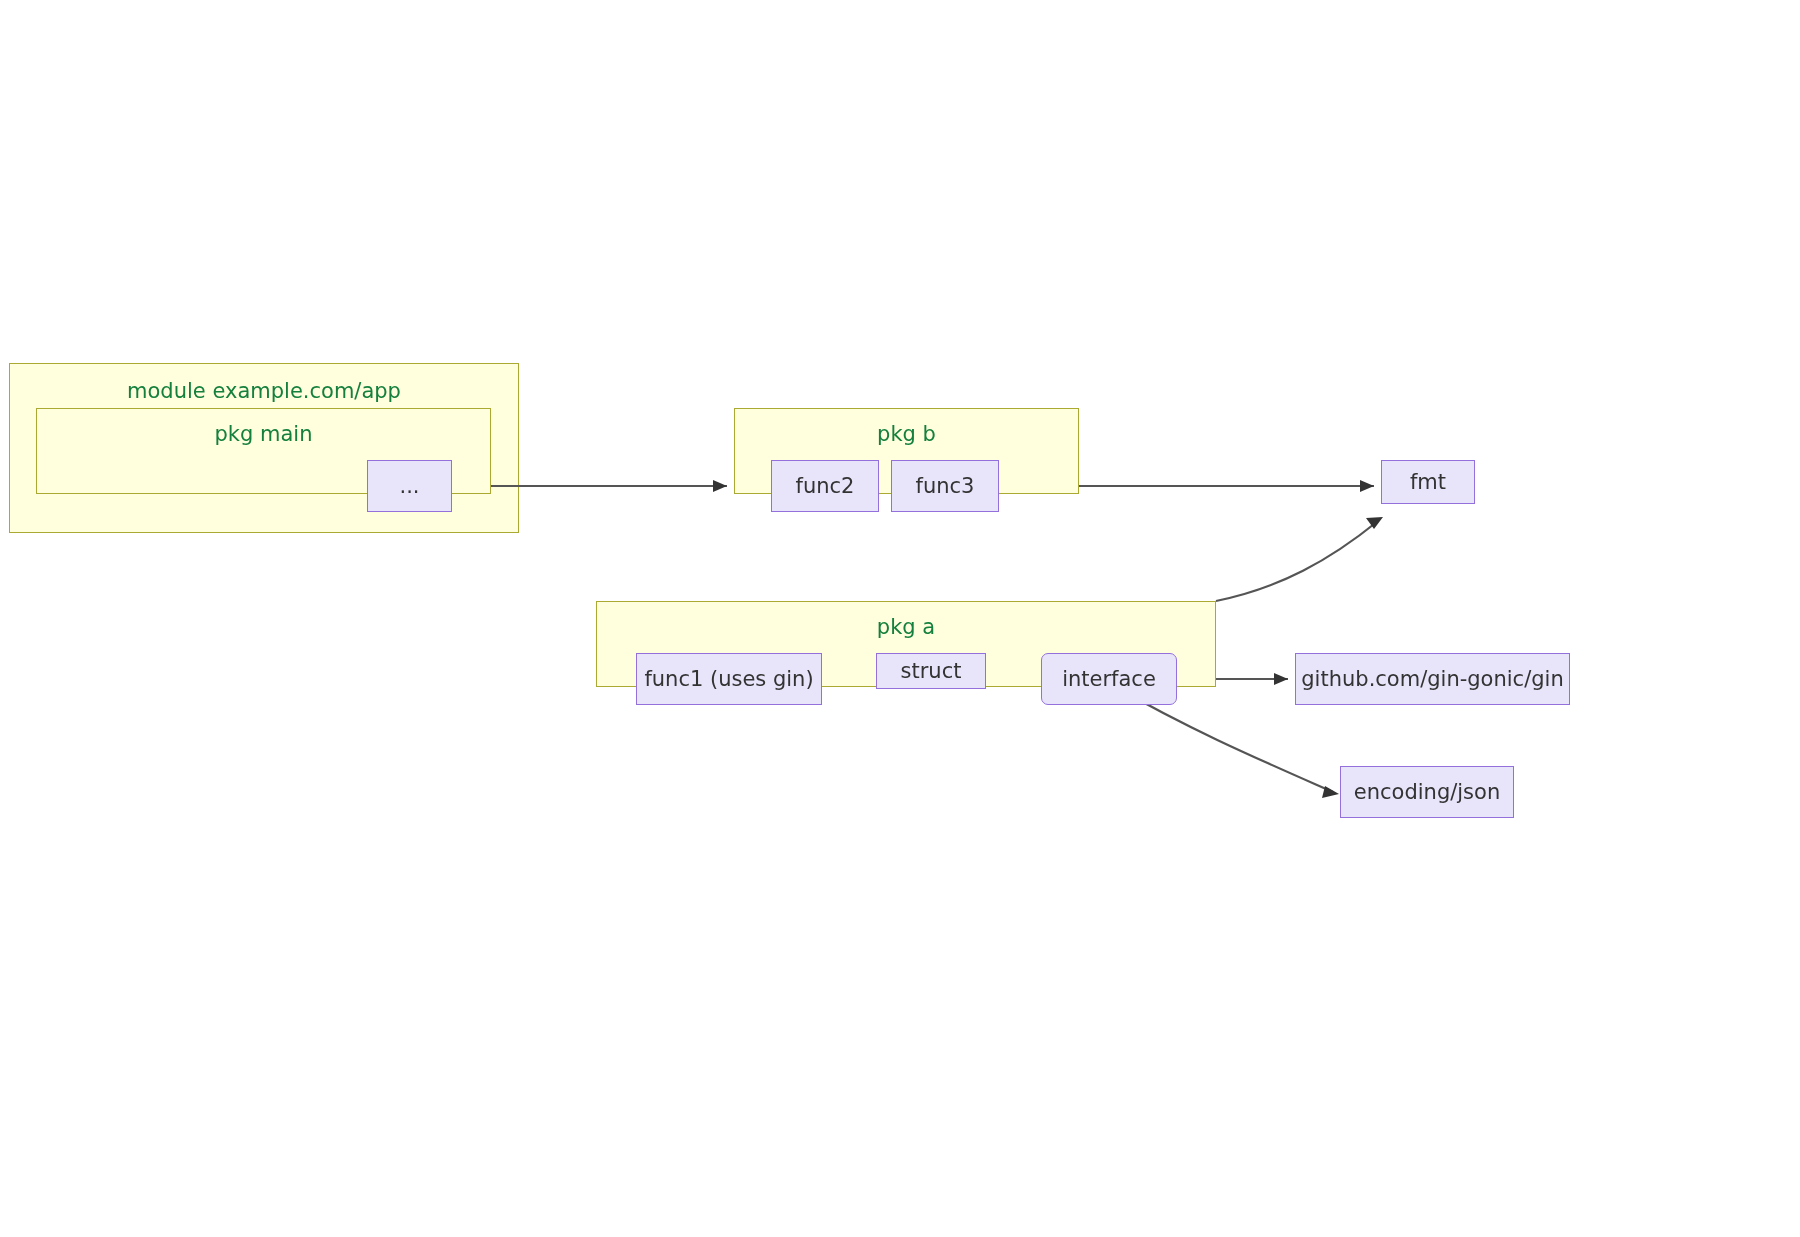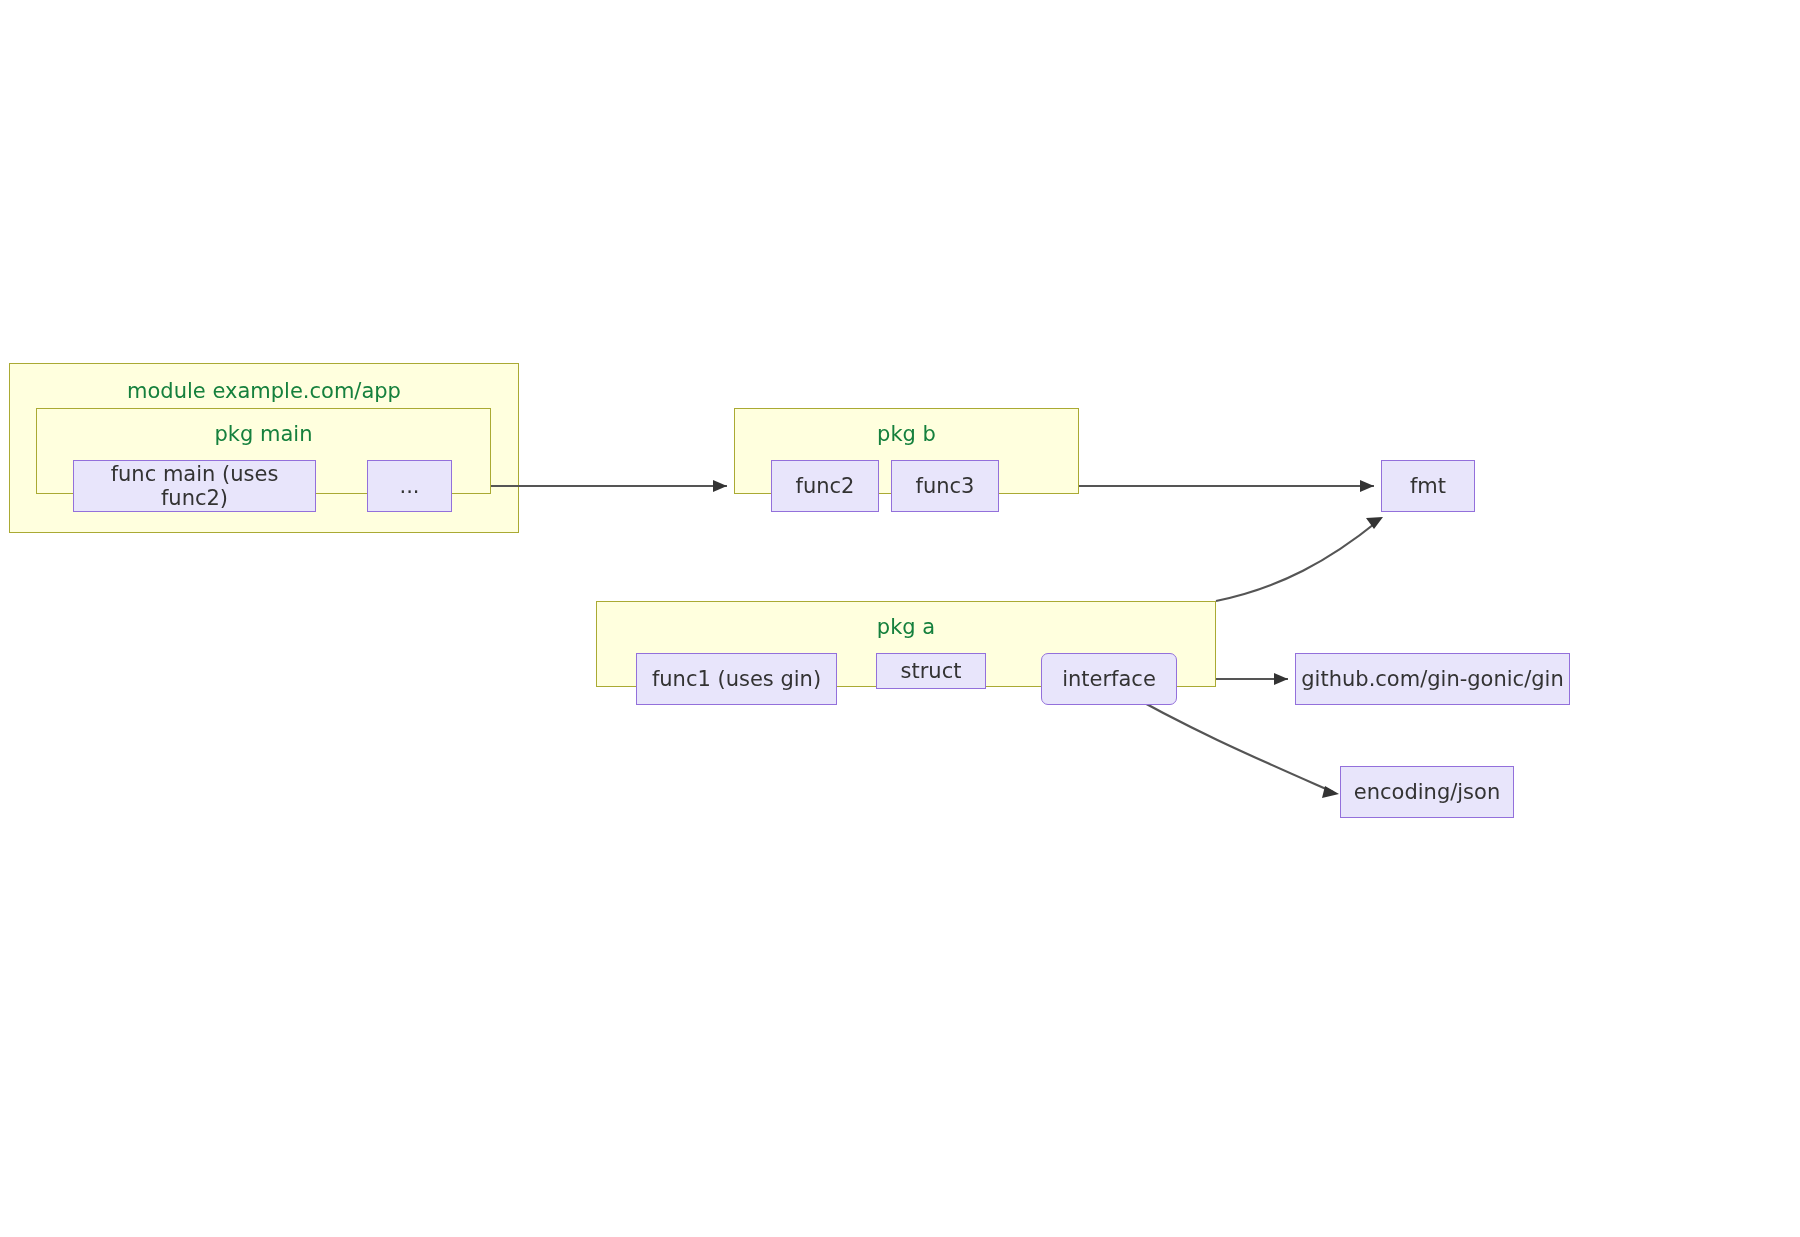--- a/index.html
+++ b/index.html
@@ -85,44 +85,43 @@
 <div id="canvas">
 
   <div class="cluster z-cluster-0" style="left:9px; top:363px; width:510px; height:170px;">
     <div class="cluster-label" style="top:14px;">module example.com/app</div>
   </div>
 
   <div class="cluster z-cluster-1" style="left:36px; top:408px; width:455px; height:86px;">
     <div class="cluster-label" style="top:12px;">pkg main</div>
   </div>
 
-  <div class="node z-node" style="left:73px; top:460px; width:243px; height:52px;">func main (uses func2)</div>
 
   <div class="node z-node" style="left:367px; top:460px; width:85px; height:52px;">...</div>
 
 
   <div class="cluster z-cluster-1" style="left:734px; top:408px; width:345px; height:86px;">
     <div class="cluster-label" style="top:12px;">pkg b</div>
   </div>
 
   <div class="node z-node" style="left:771px; top:460px; width:108px; height:52px;">func2</div>
 
   <div class="node z-node" style="left:891px; top:460px; width:108px; height:52px;">func3</div>
 
   <div class="cluster z-cluster-1" style="left:596px; top:601px; width:620px; height:86px;">
     <div class="cluster-label" style="top:12px;">pkg a</div>
   </div>
 
-  <div class="node z-node" style="left:636px; top:653px; width:201px; height:52px;">func1 (uses gin)</div>
+  <div class="node z-node" style="left:636px; top:653px; width:186px; height:52px;">func1 (uses gin)</div>
 
   <div class="node z-node" style="left:876px; top:653px; width:110px; height:36px;">struct</div>
 
   <div class="node z-node" style="left:1041px; top:653px; width:136px; height:52px;border-radius:7px;">interface</div>
 
-  <div class="node z-node" style="left:1381px; top:460px; width:94px; height:52px;">fmt</div>
+  <div class="node z-node" style="left:1381px; top:460px; width:94px; height:44px;">fmt</div>
 
   <div class="node z-node" style="left:1340px; top:766px; width:174px; height:52px;">encoding/json</div>
 
   <div class="node z-node" style="left:1295px; top:653px; width:275px; height:52px;">github.com/gin-gonic/gin</div>
 
   <svg id="edges" class="z-edges" viewBox="0 0 1800 1237">
 
     <g>
       <path class="edge-path" d="M 491 486 L 727 486"></path>
       <polygon class="arrow-head" points="727,486 713,480 713,492"></polygon>

